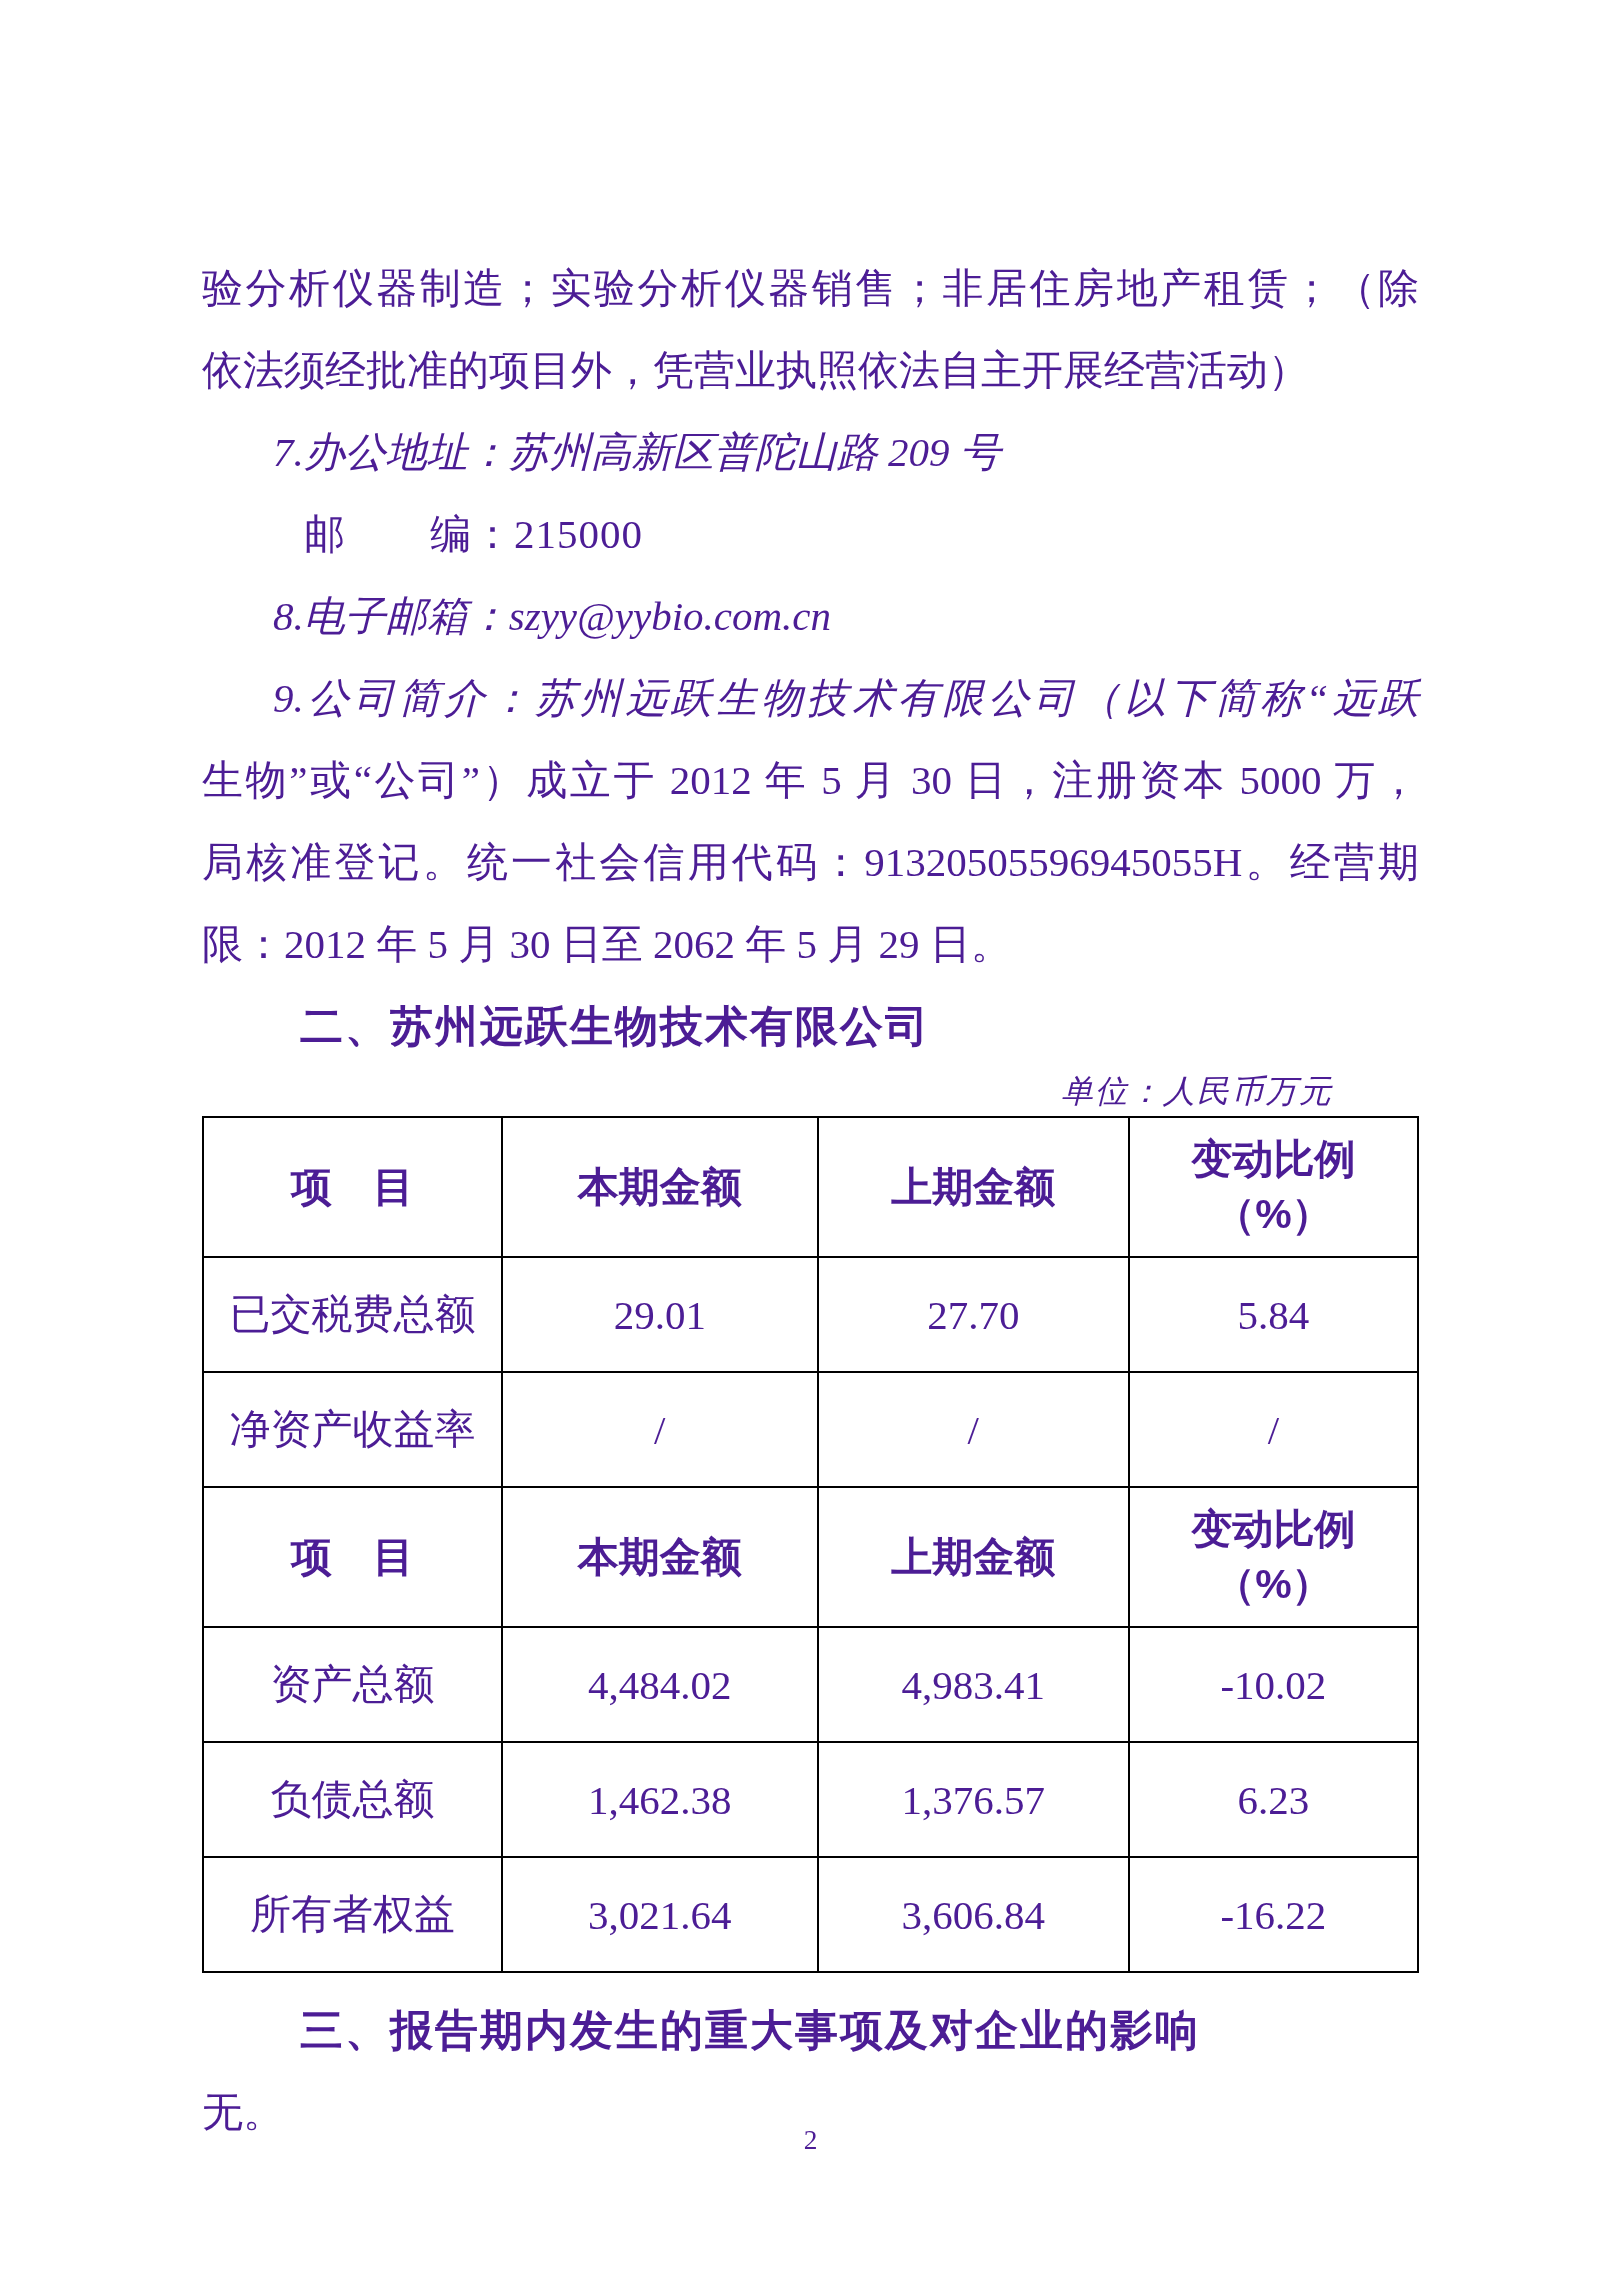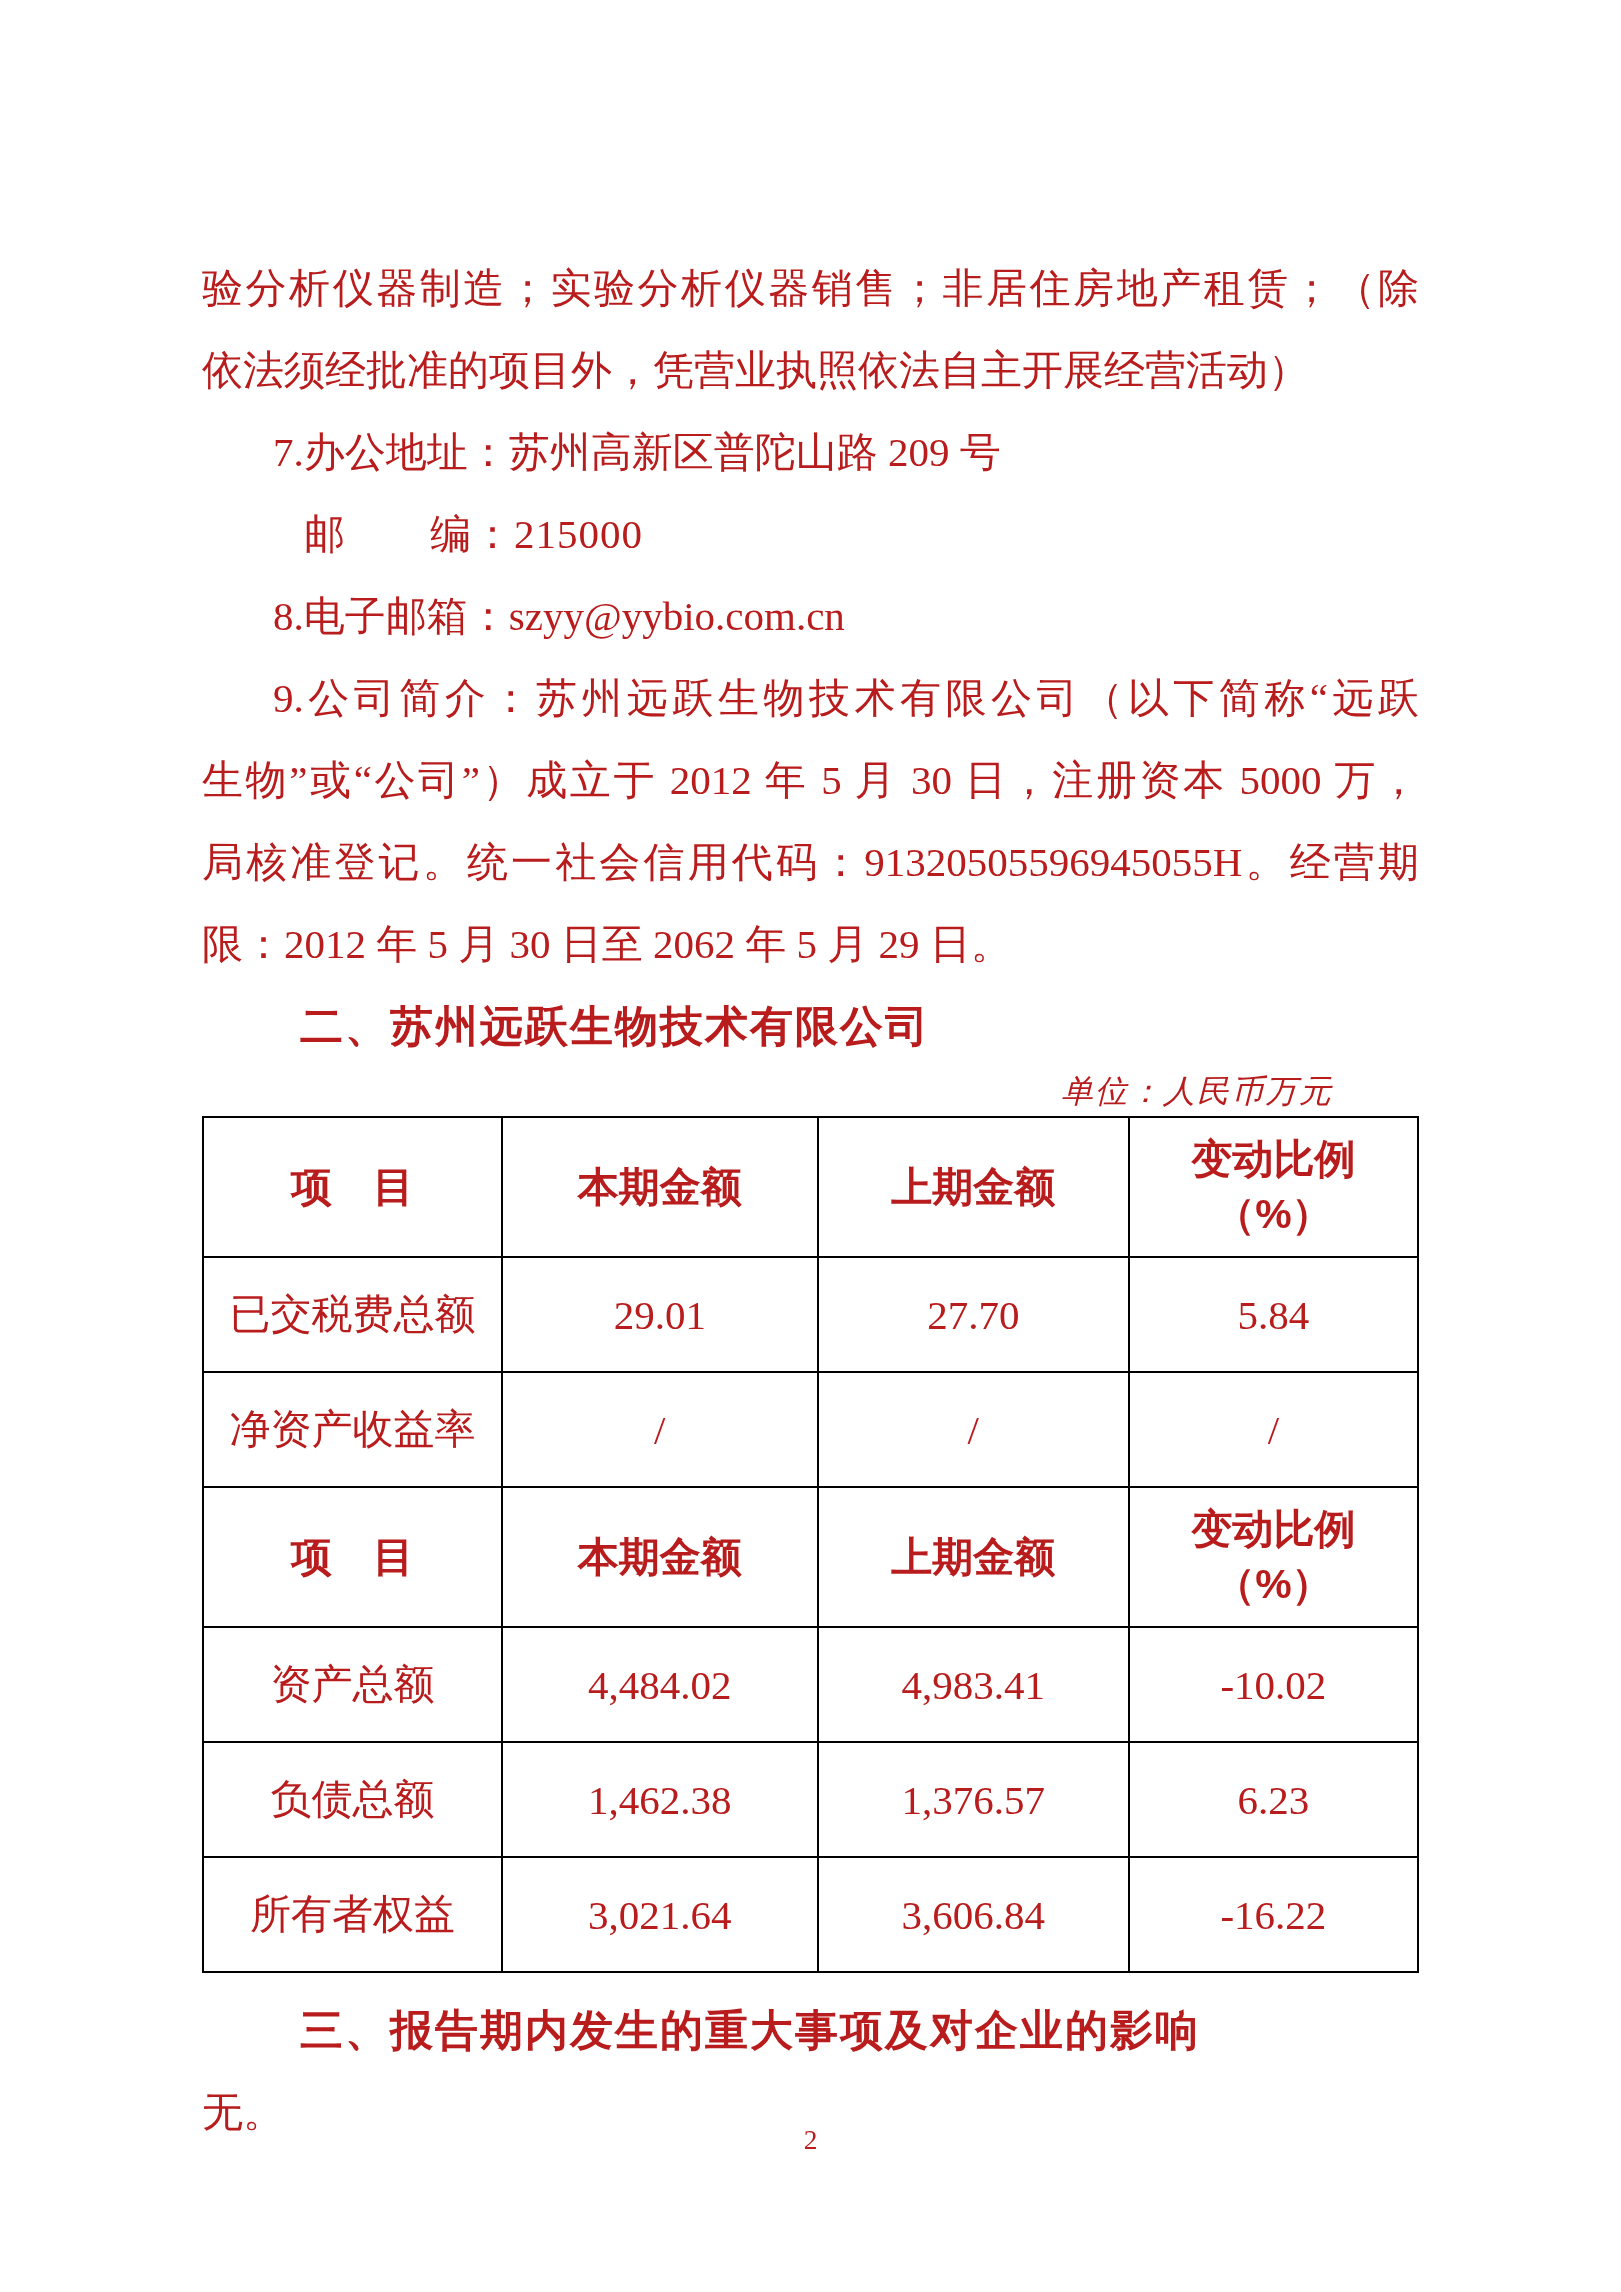--- a/index.html
+++ b/index.html
@@ -1,39 +1,39 @@
 <!DOCTYPE html>
 <html><head>
 <meta charset="utf-8">
 <style>
   html,body { margin:0; padding:0; background:#888; }
   .page {
     position:relative;
     width:1621px; height:2293px;
     margin:0 auto;
     background:#ffffff;
-    color:#b91c1c;
+    color:#4c1d95;
     font-family:"Liberation Serif","DejaVu Serif",serif;
     overflow:hidden;
   }
   .content {
     position:absolute;
     left:202px; right:202px; top:247px;
   }
   .line {
     font-size:41px;
     line-height:82px;
     white-space:nowrap;
   }
   .justify {
     white-space:normal;
     text-align:justify;
     text-align-last:justify;
   }
-  .indent-item   { text-indent:71px; }
+  .indent-item   { text-indent:71px;font-style:italic; }
   .indent-postal { text-indent:102px; letter-spacing:1px; }
   .heading {
     font-family:"Liberation Sans","DejaVu Sans",sans-serif;
     font-weight:bold;
     font-size:43px;
     line-height:82px;
     text-indent:98px;
     letter-spacing:2px;
     white-space:nowrap;
   }

